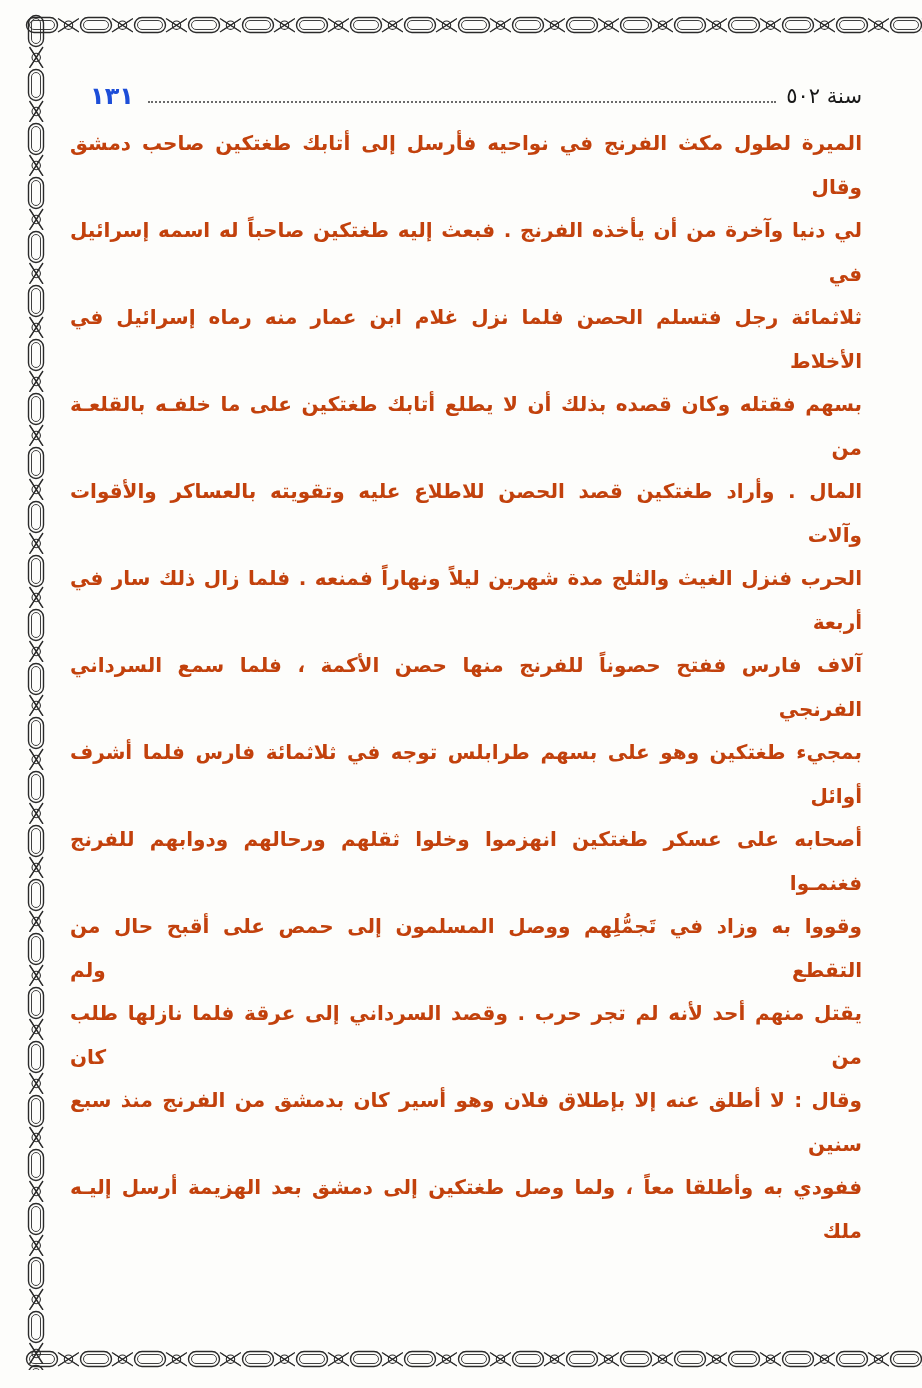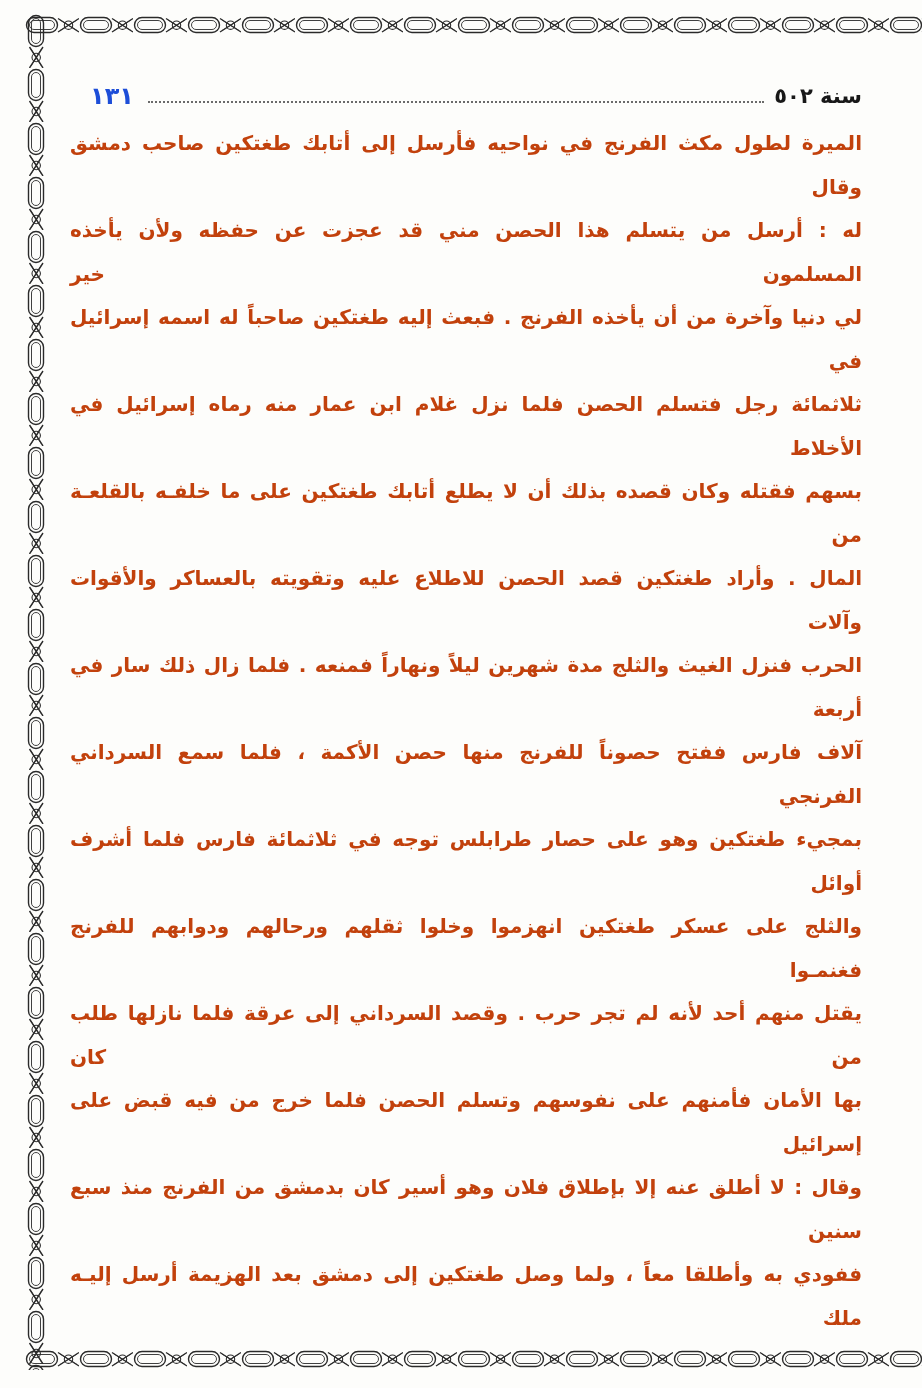--- a/index.html
+++ b/index.html
@@ -25,21 +25,21 @@
   }
   .pagenum {
     font-size: 24px; font-weight: bold; color: #1d4ed8;
     letter-spacing: 2px; padding-left: 20px;
   }
   .leader {
     flex: 1; height: 0; margin: 12px 10px 0 14px;
     border-bottom: 2px dotted #6a6a6a;
   }
   .year {
-    font-size: 21px; font-weight: bold; color: #181818; direction: rtl;
+    font-size: 21px; font-weight: normal; color: #181818; direction: rtl;
   }
 
   
   .textblock {
     position: absolute; left: 70px; top: 122px; width: 792px;
     direction: rtl;
   }
   .line {
     font-size: 20px; font-weight: bold; line-height: 43.5px;
     text-align: justify; text-align-last: justify;
@@ -92,29 +92,28 @@
   </svg>
 
   <div class="header">
     <span class="pagenum">١٣١</span>
     <span class="leader"></span>
     <span class="year">سنة ٥٠٢</span>
   </div>
 
   <div class="textblock">
     <div class="line">الميرة لطول مكث الفرنج في نواحيه فأرسل إلى أتابك طغتكين صاحب دمشق وقال</div>
-    <div class="line">له : أرسل من يتسلم هذا الحصن مني قد عجزت عن حفظه ولأن يأخذه المسلمون خير</div>
     <div class="line">لي دنيا وآخرة من أن يأخذه الفرنج . فبعث إليه طغتكين صاحباً له اسمه إسرائيل في</div>
     <div class="line">ثلاثمائة رجل فتسلم الحصن فلما نزل غلام ابن عمار منه رماه إسرائيل في الأخلاط</div>
     <div class="line">بسهم فقتله وكان قصده بذلك أن لا يطلع أتابك طغتكين على ما خلفـه بالقلعـة من</div>
     <div class="line">المال . وأراد طغتكين قصد الحصن للاطلاع عليه وتقويته بالعساكر والأقوات وآلات</div>
     <div class="line">الحرب فنزل الغيث والثلج مدة شهرين ليلاً ونهاراً فمنعه . فلما زال ذلك سار في أربعة</div>
     <div class="line">آلاف فارس ففتح حصوناً للفرنج منها حصن الأكمة ، فلما سمع السرداني الفرنجي</div>
-    <div class="line">بمجيء طغتكين وهو على حصار طرابلس توجه في ثلاثمائة فارس فلما أشرف أوائل</div>
-    <div class="line">والثلج على عسكر طغتكين انهزموا وخلوا ثقلهم ورحالهم ودوابهم للفرنج فغنمـوا</div>
+    <div class="line">بمجيء طغتكين وهو على بسهم طرابلس توجه في ثلاثمائة فارس فلما أشرف أوائل</div>
+    <div class="line">أصحابه على عسكر طغتكين انهزموا وخلوا ثقلهم ورحالهم ودوابهم للفرنج فغنمـوا</div>
+    <div class="line">وقووا به وزاد في تَجمُّلِهم ووصل المسلمون إلى حمص على أقبح حال من التقطع ولم</div>
     <div class="line">يقتل منهم أحد لأنه لم تجر حرب . وقصد السرداني إلى عرقة فلما نازلها طلب من كان</div>
-    <div class="line">بها الأمان فأمنهم على نفوسهم وتسلم الحصن فلما خرج من فيه قبض على إسرائيل</div>
     <div class="line">وقال : لا أطلق عنه إلا بإطلاق فلان وهو أسير كان بدمشق من الفرنج منذ سبع سنين</div>
     <div class="line">ففودي به وأطلقا معاً ، ولما وصل طغتكين إلى دمشق بعد الهزيمة أرسل إليـه ملك</div>
 
   </div>
 
 </div>
 
 </body></html>

